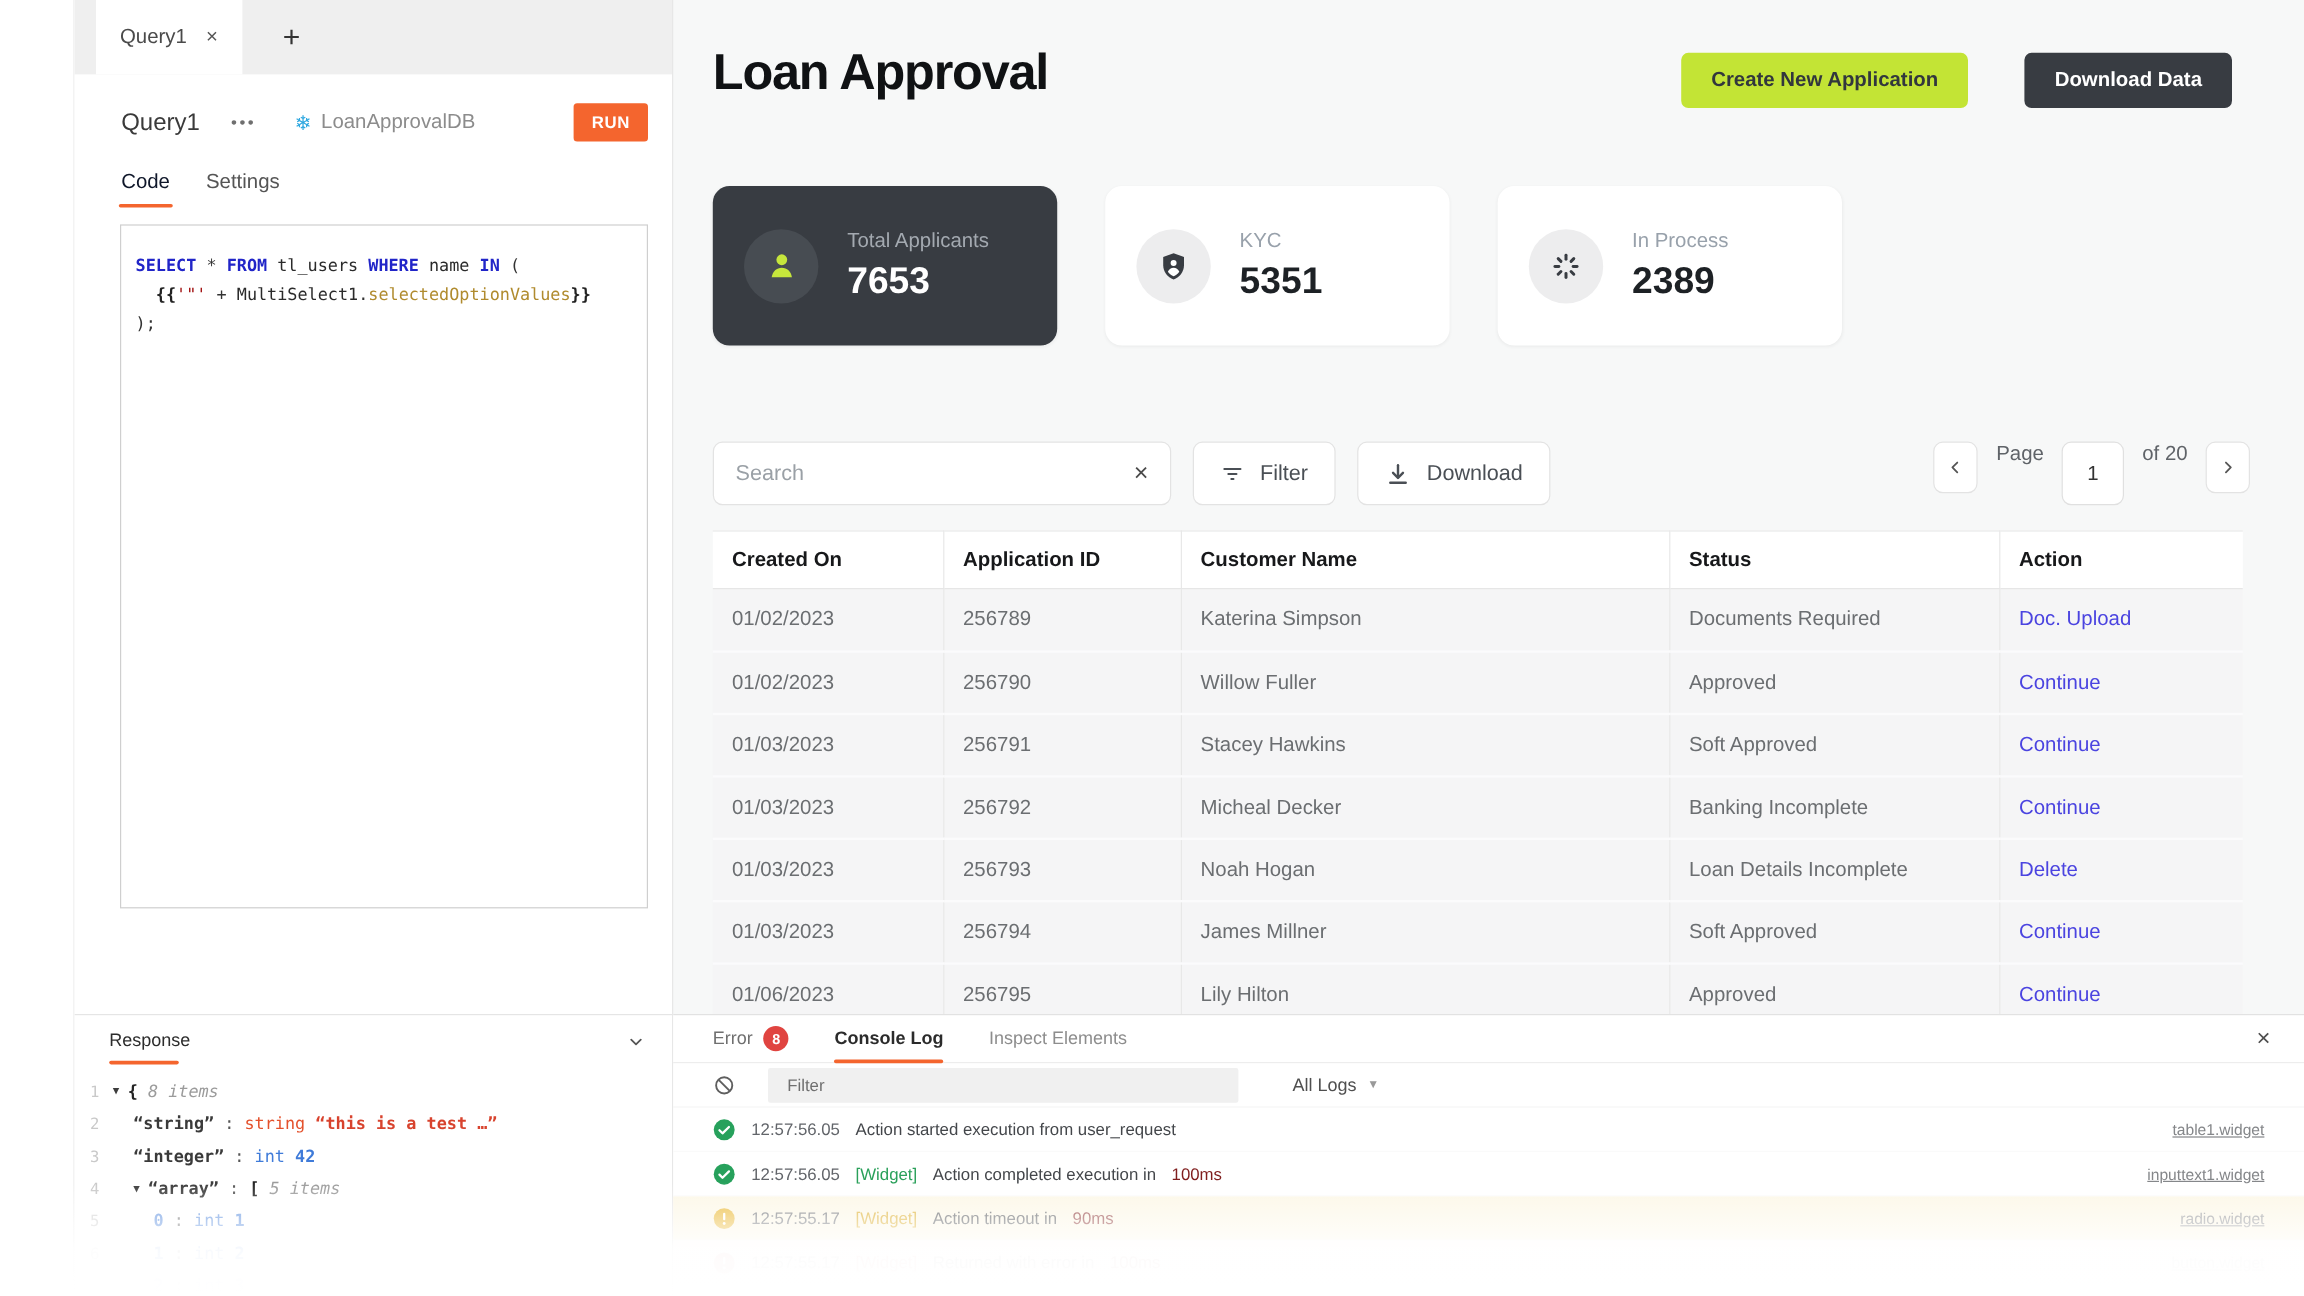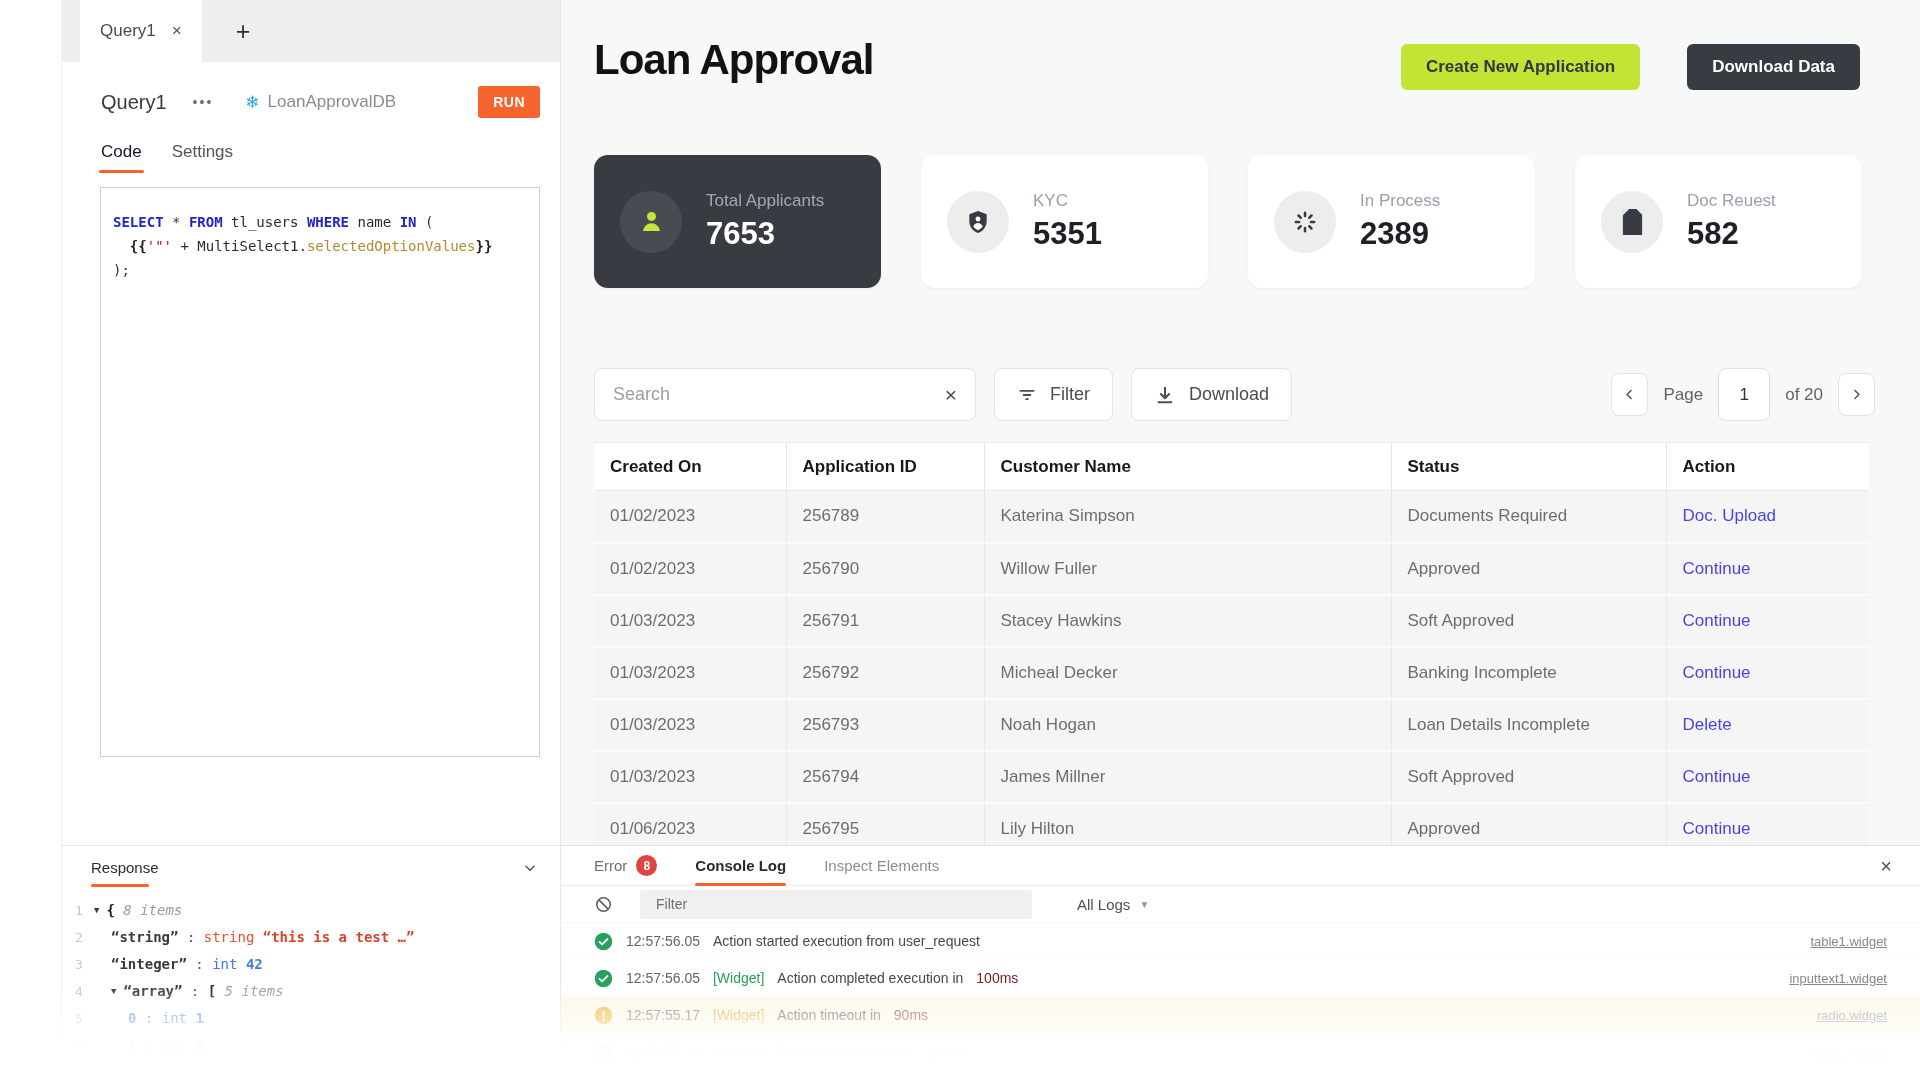--- a/index.html
+++ b/index.html
@@ -84,21 +84,21 @@
 
   
   #toolbar{position:absolute;left:33px;top:368px;right:45px;display:flex;align-items:center}
   #search-box{width:382px;height:53px;background:#fff;border:1px solid #e3e3e3;border-radius:8px;
     display:flex;align-items:center;padding:0 18px}
   #search-input{flex:1;border:none;outline:none;font-size:18px;color:#333;background:transparent}
   #search-input::placeholder{color:#9aa0a6}
   #search-clear{color:#4a4a4a;font-size:21px;line-height:1}
   .tool-btn{height:53px;background:#fff;border:1px solid #e3e3e3;border-radius:8px;display:flex;
     align-items:center;gap:13px;font-size:18px;color:#4a4f55;padding:0 22px;margin-left:18px}
-  #pagination{margin-left:auto;display:flex;align-items:center;gap:15px;font-size:17px;color:#5f6368}
+  #pagination{margin-left:auto;display:flex;align-items:flex-start;gap:15px;font-size:17px;color:#5f6368}
   .page-nav{width:37px;height:43px;background:#fff;border:1px solid #e3e3e3;border-radius:8px;
     display:flex;align-items:center;justify-content:center}
   #page-input{width:52px;height:53px;border:1px solid #e0e0e0;border-radius:8px;text-align:center;
     font-size:17px;color:#333;outline:none;background:#fff}
 
   
   #table-wrap{position:absolute;left:33px;top:442px;right:52px}
   #app-table{border-collapse:collapse;width:100%;table-layout:fixed}
   #app-table th{background:#fff;border-top:1px solid #ececec;border-bottom:1px solid #e6e6e6;
     font-size:17px;font-weight:bold;color:#17181a;text-align:left;height:48px;padding-left:16px}
@@ -280,34 +280,20 @@
               <path d="M3.5 12h3"></path>
               <path d="M6 6l2.1 2.1"></path>
             </svg>
           </span>
         </div>
         <div class="stat-text">
           <div class="stat-label">In Process</div>
           <div class="stat-value">2389</div>
         </div>
       </div>
-      <div class="stat-card">
-        <div class="stat-circle">
-          <span class="icon">
-            <svg width="23" height="26" viewBox="0 0 20 23">
-              <path d="M1.5 0h12l5 5v18h-17z" fill="#383c42"></path>
-              <path d="M1.5 0h5.5L1.5 5.5z" fill="#ececed"></path>
-            </svg>
-          </span>
-        </div>
-        <div class="stat-text">
-          <div class="stat-label">Doc Reuest</div>
-          <div class="stat-value">582</div>
-        </div>
-      </div>
     </div>
 
   <div id="toolbar">
     <div id="search-box">
       <input id="search-input" placeholder="Search" style="">
       <span id="search-clear">×</span>
     </div>
     <button class="tool-btn">
       <span class="icon">
         <svg width="20" height="20" viewBox="0 0 24 24" stroke="#4a4f55" stroke-width="2.2" fill="none" stroke-linecap="round">

